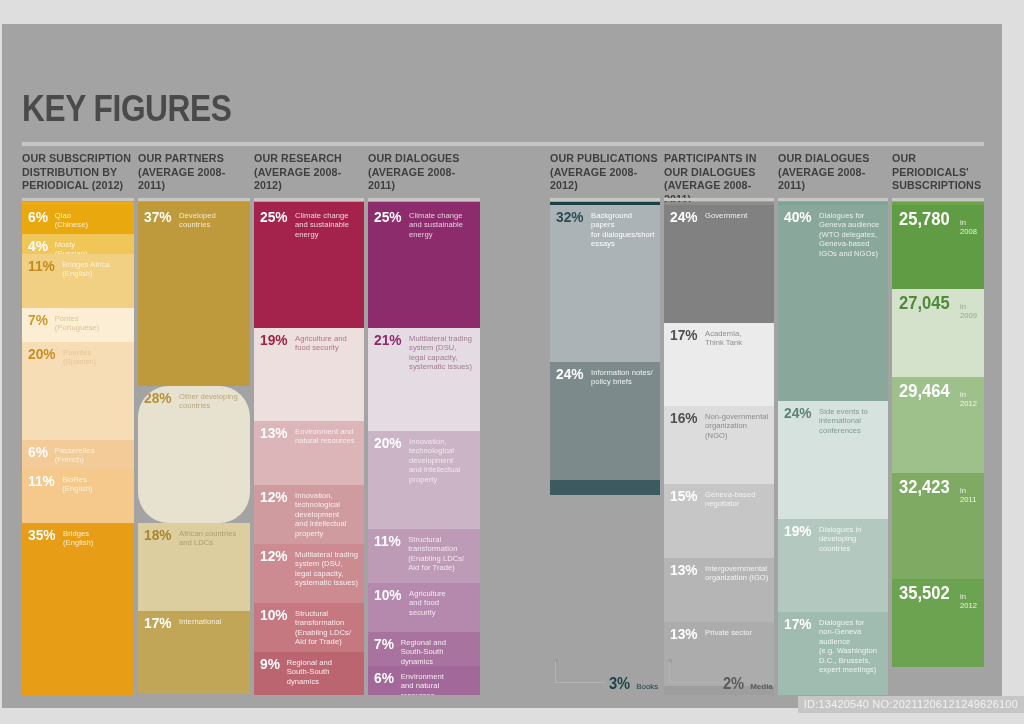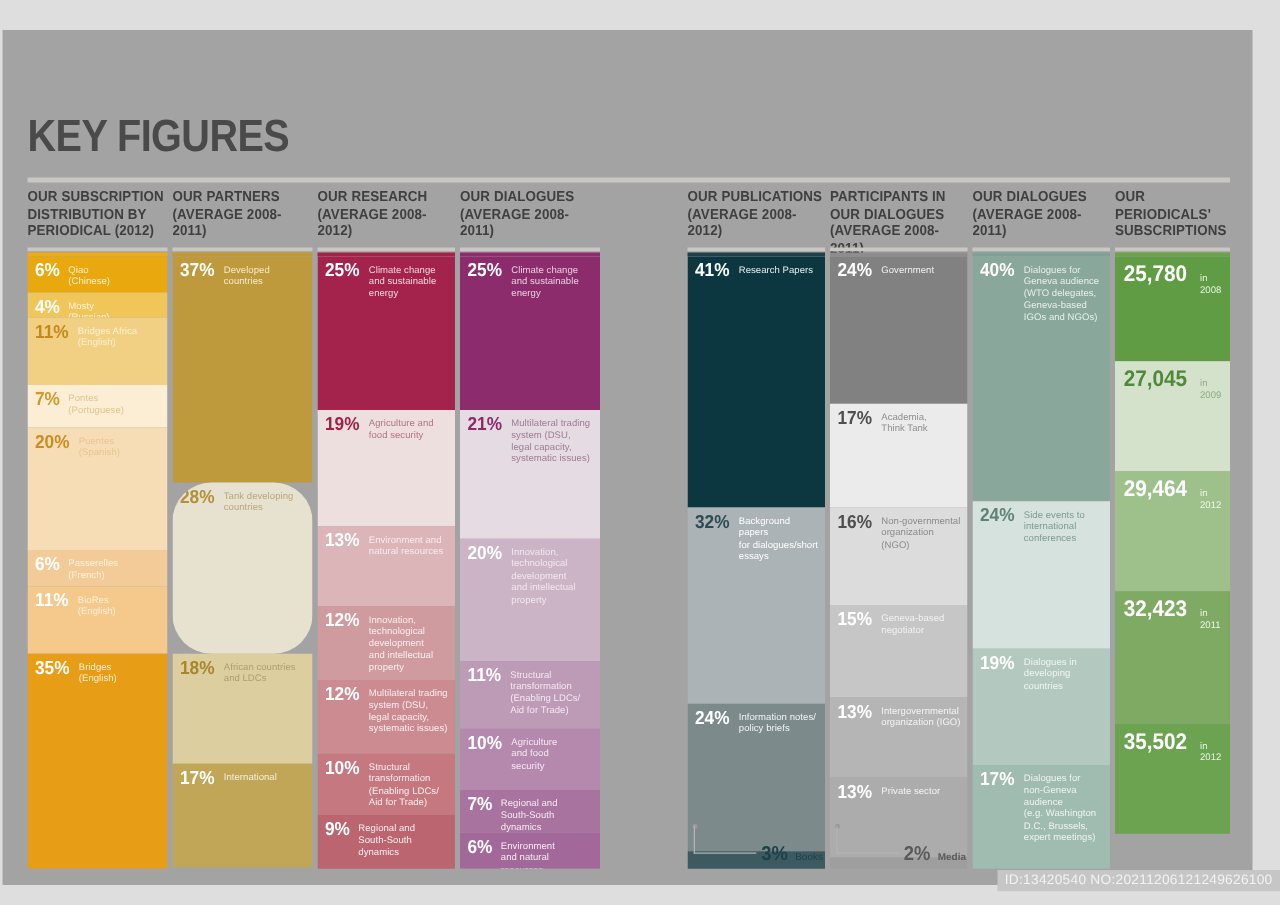--- a/index.html
+++ b/index.html
@@ -276,21 +276,21 @@
           <div class="stack" style="width: 112px; height: 490px;">
             <div class="seg" style="height: 181px; background: rgb(191, 154, 61);">
               <div class="seg-inner">
                 <div class="seg-pct" style="color: rgb(255, 255, 255);">37%</div>
                 <div class="seg-label" style="color: rgb(243, 234, 208); white-space: pre-line;">Developed countries</div>
               </div>
             </div>
             <div class="seg" style="height: 137px; background: rgb(231, 225, 208); border-radius: 31px;">
               <div class="seg-inner">
                 <div class="seg-pct" style="color: rgb(178, 145, 58);">28%</div>
-                <div class="seg-label" style="color: rgb(184, 167, 127); white-space: pre-line;">Tank developing
+                <div class="seg-label" style="color: rgb(184, 167, 127); white-space: pre-line;">Other developing
 countries</div>
               </div>
             </div>
             <div class="seg" style="height: 88px; background: rgb(220, 206, 159);">
               <div class="seg-inner">
                 <div class="seg-pct" style="color: rgb(169, 134, 45);">18%</div>
                 <div class="seg-label" style="color: rgb(176, 157, 106); white-space: pre-line;">African countries
 and LDCs</div>
               </div>
             </div>
@@ -432,26 +432,20 @@
 resources</div>
               </div>
             </div>
           </div>
         </div>
         <div class="col" style="left: 548px; width: 110px;">
           <div class="col-head" style="width: 118px;">OUR PUBLICATIONS (AVERAGE 2008-2012)</div>
           <div class="head-rule" style="width: 110px;"></div>
           <div class="accent-rule" style="width: 110px; background: rgb(28, 65, 73);"></div>
           <div class="stack" style="width: 110px; height: 490px;">
-            <div class="seg" style="height: 201px; background: rgb(13, 55, 64);">
-              <div class="seg-inner">
-                <div class="seg-pct" style="color: rgb(255, 255, 255);">41%</div>
-                <div class="seg-label" style="color: rgb(232, 238, 239); white-space: pre-line;">Research Papers</div>
-              </div>
-            </div>
             <div class="seg" style="height: 157px; background: rgb(172, 179, 182);">
               <div class="seg-inner">
                 <div class="seg-pct" style="color: rgb(44, 76, 84);">32%</div>
                 <div class="seg-label" style="color: rgb(255, 255, 255); white-space: pre-line;">Background papers
 for dialogues/short
 essays</div>
               </div>
             </div>
             <div class="seg" style="height: 118px; background: rgb(125, 138, 140);">
               <div class="seg-inner">

